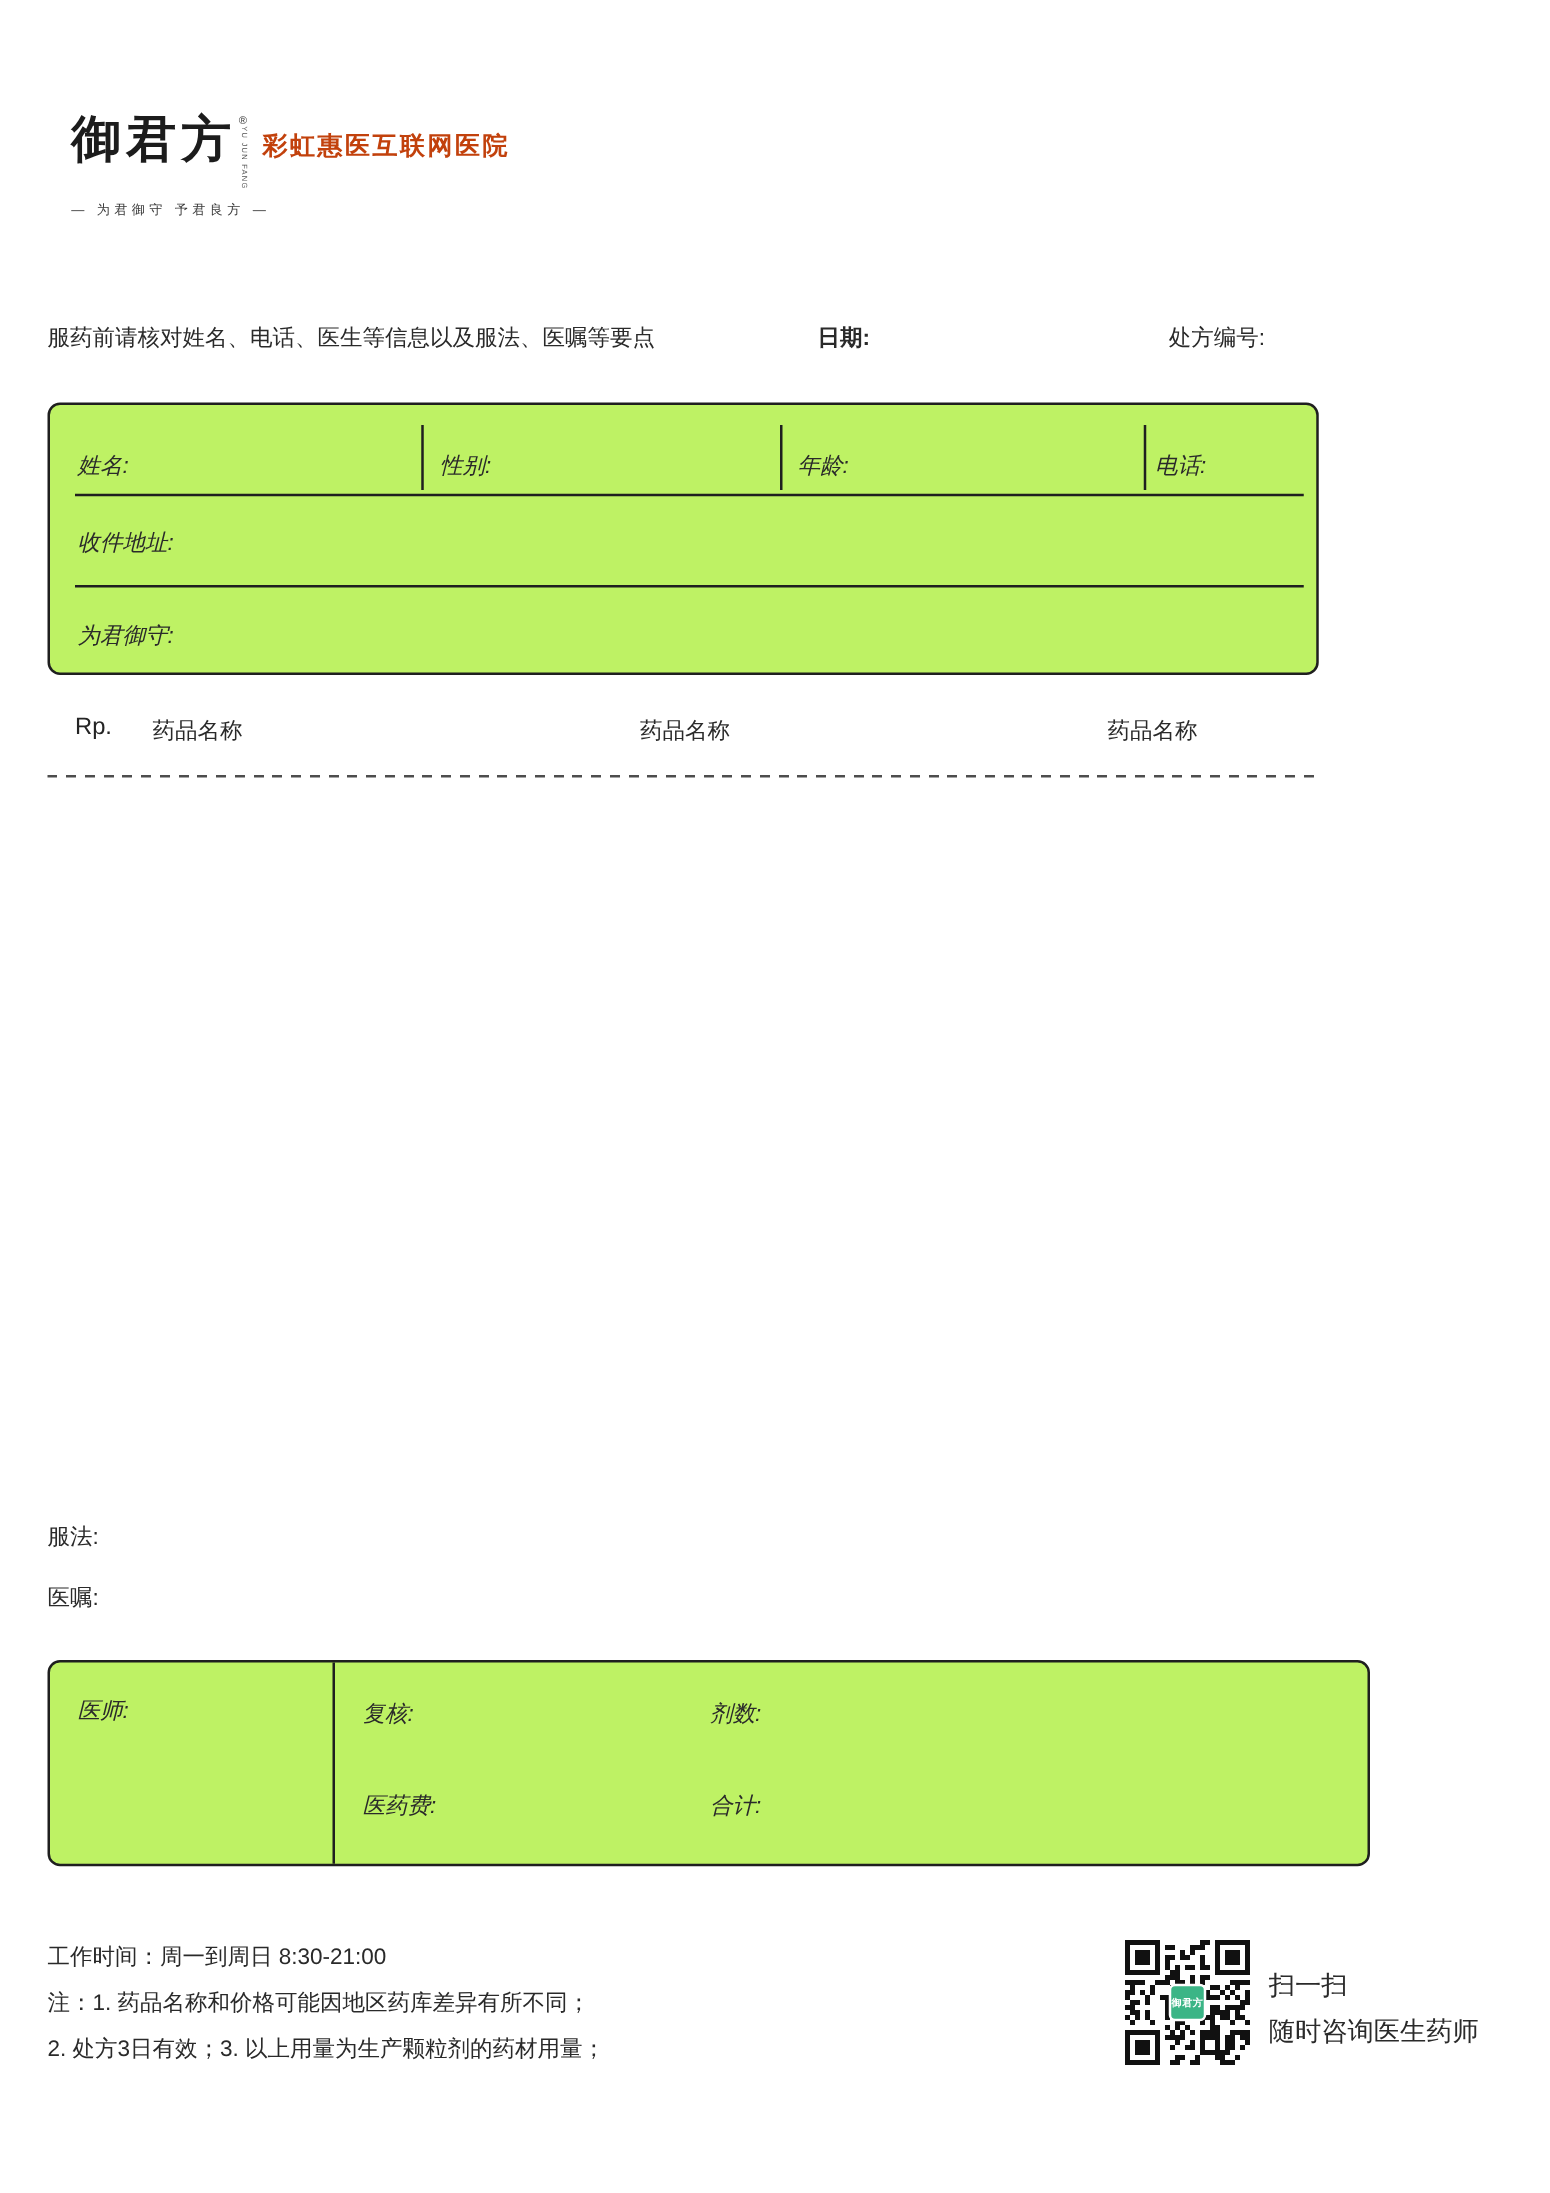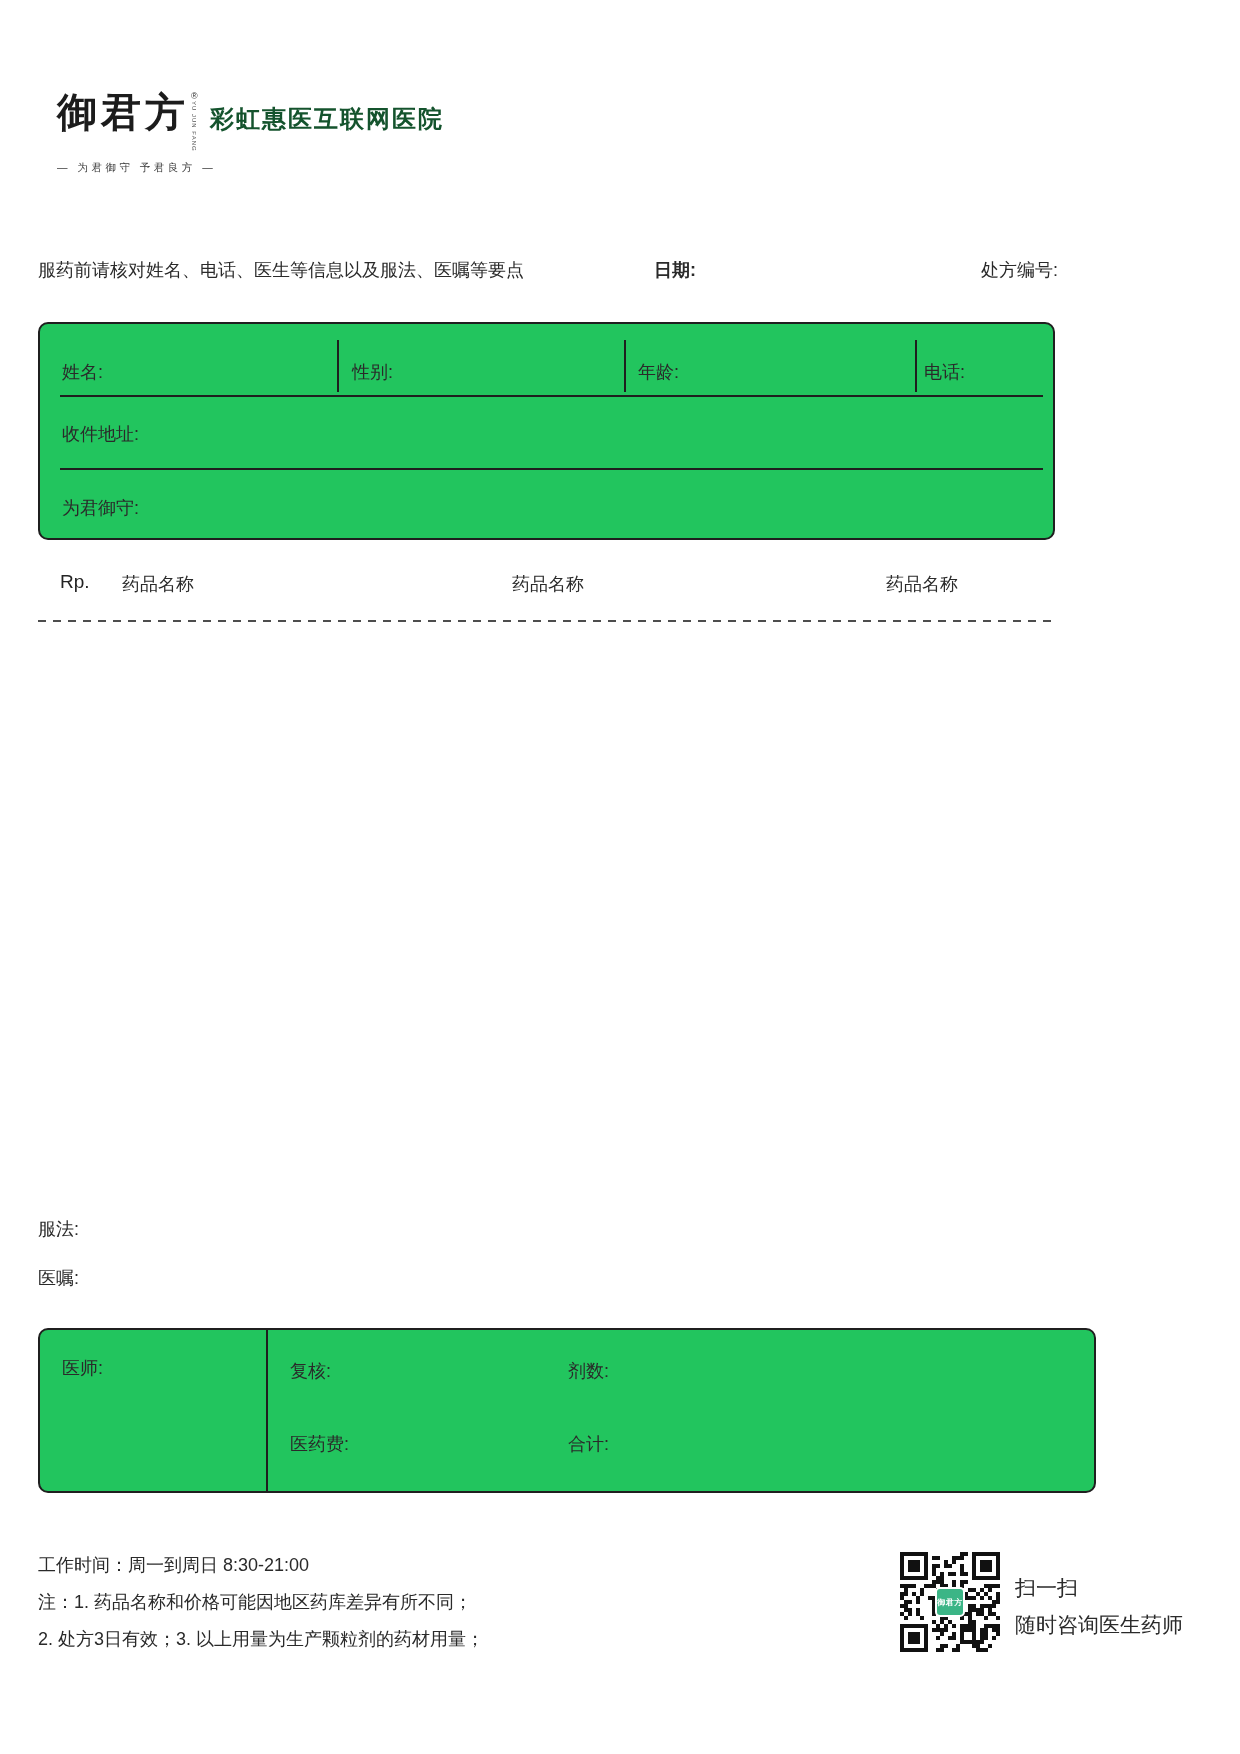--- a/index.html
+++ b/index.html
@@ -6,27 +6,27 @@
   .page{position:relative;width:1240px;height:1754px;background:#ffffff;overflow:hidden;
         font-family:"Liberation Sans","DejaVu Sans",sans-serif;color:#222;}
   .abs{position:absolute;}
 
   
   .logo-name{font-family:"DejaVu Serif","Liberation Serif",serif;font-weight:bold;
              font-size:40px;color:#1c1c1c;letter-spacing:4px;line-height:1;}
   .logo-mark{font-size:9px;color:#333;line-height:1;}
   .logo-vertical{writing-mode:vertical-rl;font-size:6px;letter-spacing:1px;color:#555;line-height:1;}
   .logo-tagline{font-size:10.5px;letter-spacing:3.5px;color:#3a3a3a;white-space:nowrap;}
-  .hospital-name{font-size:24px;font-weight:900;letter-spacing:2px;color:#14532d;white-space:nowrap;}
+  .hospital-name{font-size:20px;font-weight:900;letter-spacing:2px;color:#c2410c;white-space:nowrap;}
 
   
   .t{font-size:18px;color:#2a2a2a;white-space:nowrap;}
 
   
-  .fbox{border:2px solid #1f1f1f;border-radius:10px;background:#22c55e;}
+  .fbox{border:2px solid #1f1f1f;border-radius:10px;background:#bef264;font-style:italic;}
   .vline{width:2px;background:#1f1f1f;}
   .hline{height:2px;background:#1f1f1f;}
   .dashed{height:2px;background:repeating-linear-gradient(to right,#4d4d4d 0 8px,transparent 8px 15px);}
 
   
   .rp-label{font-size:19px;color:#242424;}
 
   
   .qr-wrap{width:100px;height:100px;}
   .qr-wrap svg{display:block;}
@@ -48,21 +48,21 @@
         <span class="logo-mark">®</span>
         <span class="logo-vertical">YU JUN FANG</span>
       </div>
     </div>
     <div class="logo-tagline" style="margin-top:9px;">— 为君御守  予君良方 —</div>
   </div>
   <div class="abs hospital-name" style="left:210px;top:103px;">彩虹惠医互联网医院</div>
 
   <div class="abs t" style="left:38px;top:258px;">服药前请核对姓名、电话、医生等信息以及服法、医嘱等要点</div>
   <div class="abs t" style="left:654px;top:258px;font-weight:bold;">日期:</div>
-  <div class="abs t" style="left:981px;top:258px;">处方编号:</div>
+  <div class="abs t" style="left:935px;top:258px;">处方编号:</div>
 
   <div class="abs fbox" style="left:38px;top:322px;width:1013px;height:214px;">
     <div class="abs t" style="left:22px;top:36px;">姓名:</div>
     <div class="abs vline" style="left:297px;top:16px;height:52px;"></div>
     <div class="abs t" style="left:312px;top:36px;">性别:</div>
     <div class="abs vline" style="left:584px;top:16px;height:52px;"></div>
     <div class="abs t" style="left:598px;top:36px;">年龄:</div>
     <div class="abs vline" style="left:875px;top:16px;height:52px;"></div>
     <div class="abs t" style="left:884px;top:36px;">电话:</div>
     <div class="abs hline" style="left:20px;right:10px;top:71px;"></div>

